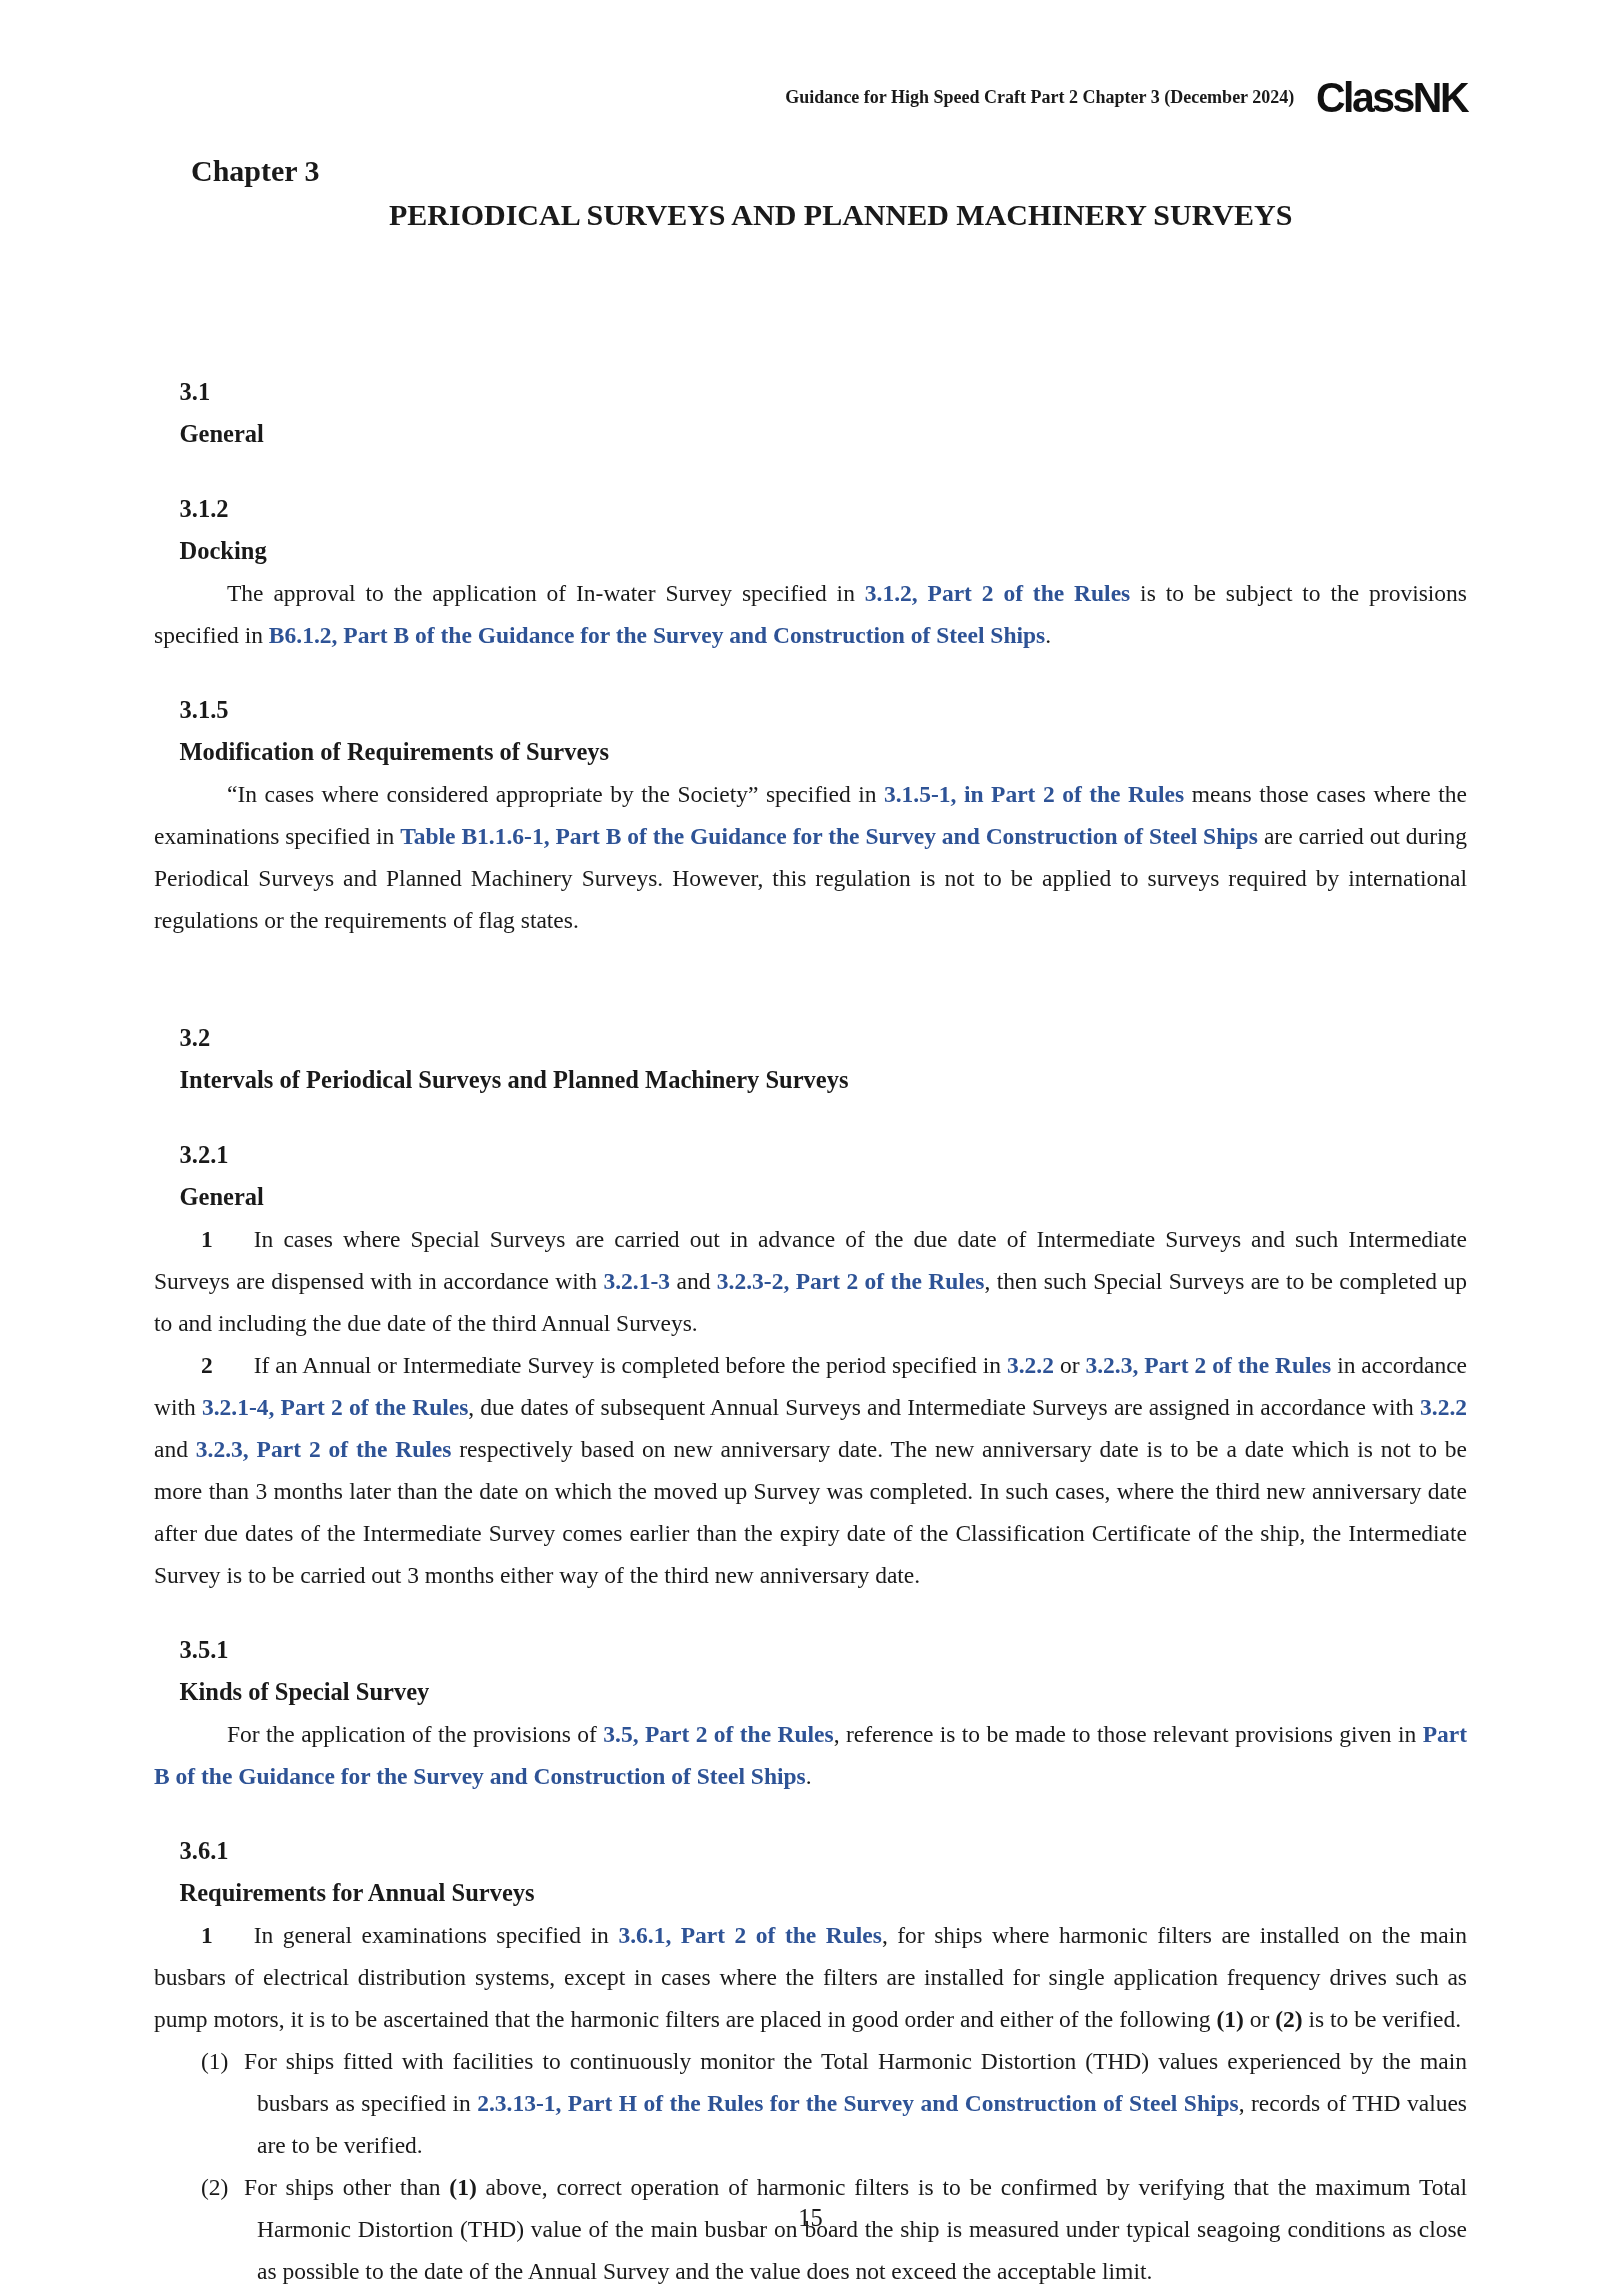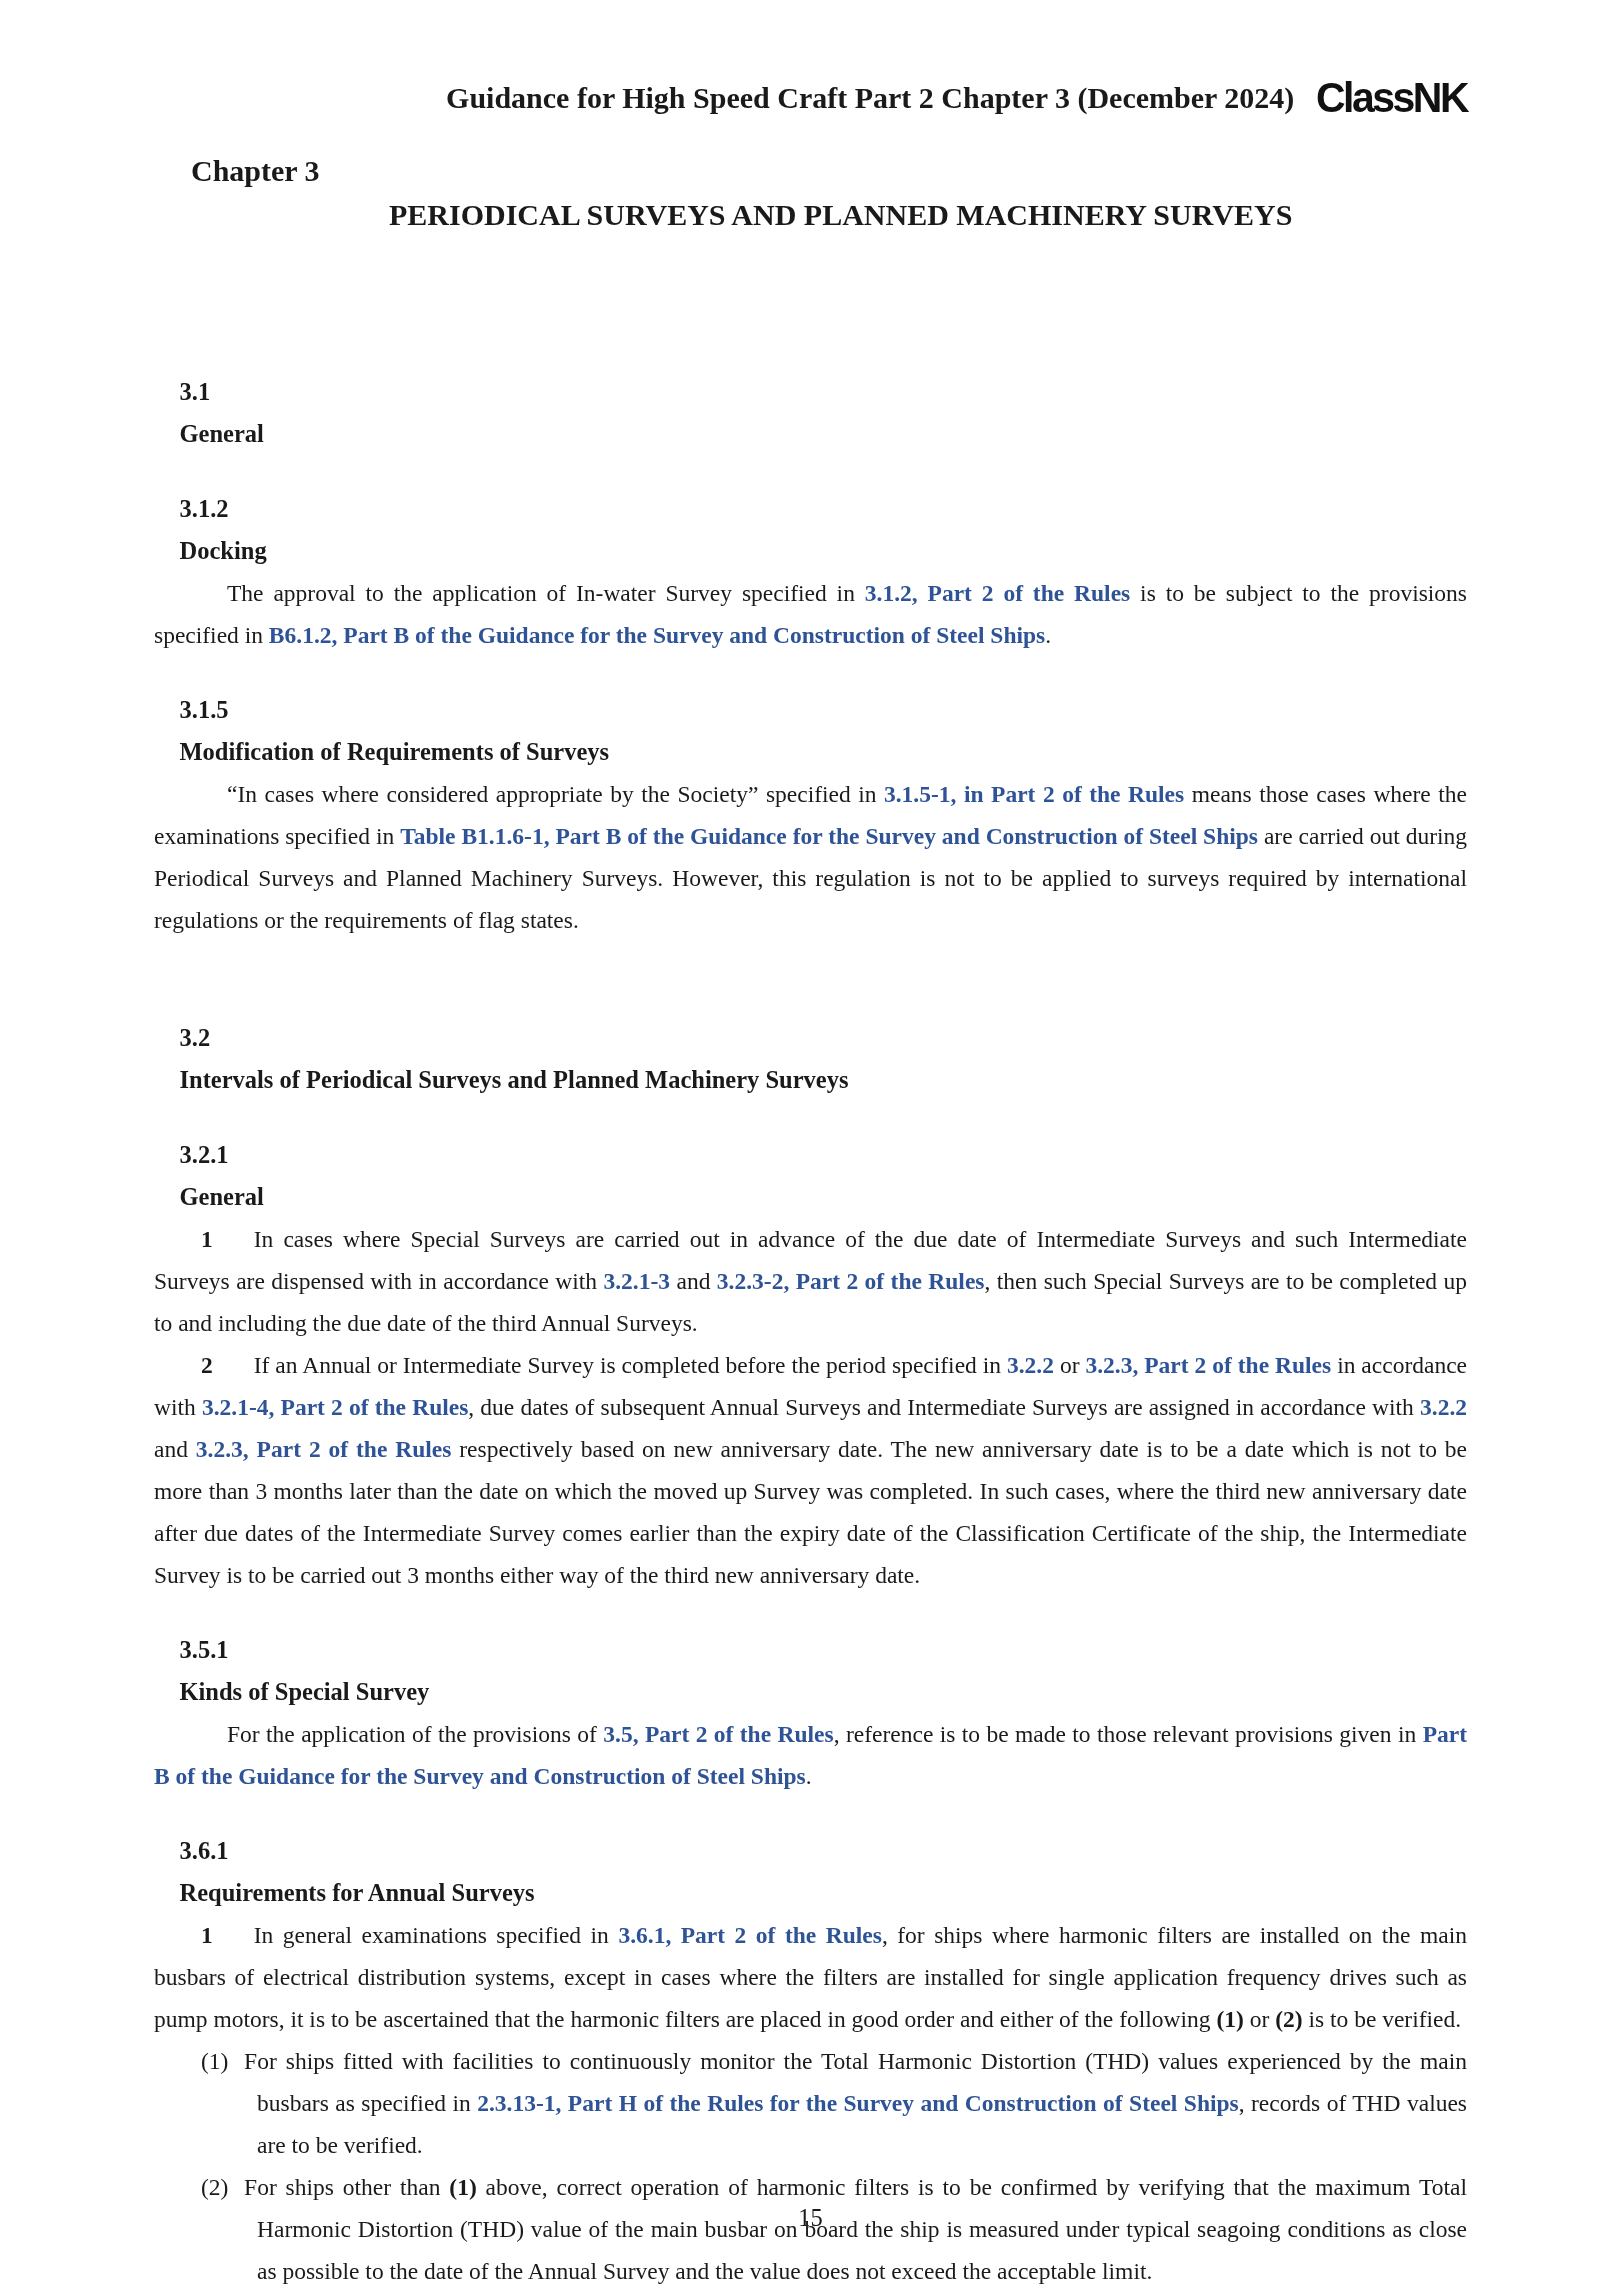--- a/index.html
+++ b/index.html
@@ -12,21 +12,21 @@
     color:#1a1a1a;
     overflow:hidden;
   }
   .content { margin:0 154px; }
 
   
   .hdr {
     display:flex; justify-content:flex-end; align-items:center;
     padding-top:74px; gap:21.6px;
   }
-  .hdr-title { font-weight:bold; font-size:30px; white-space:nowrap; }
+  .hdr-title { font-weight:bold; font-size:18px; white-space:nowrap; }
   .logo {
     font-family:"Liberation Sans", sans-serif;
     font-weight:bold; font-size:41px; letter-spacing:-2.5px;
     transform:scaleY(1.05); display:inline-block; color:#111;
   }
 
   
   .chapter {
     display:flex; margin-top:33px; margin-bottom:63px;
     padding-left:37px;

